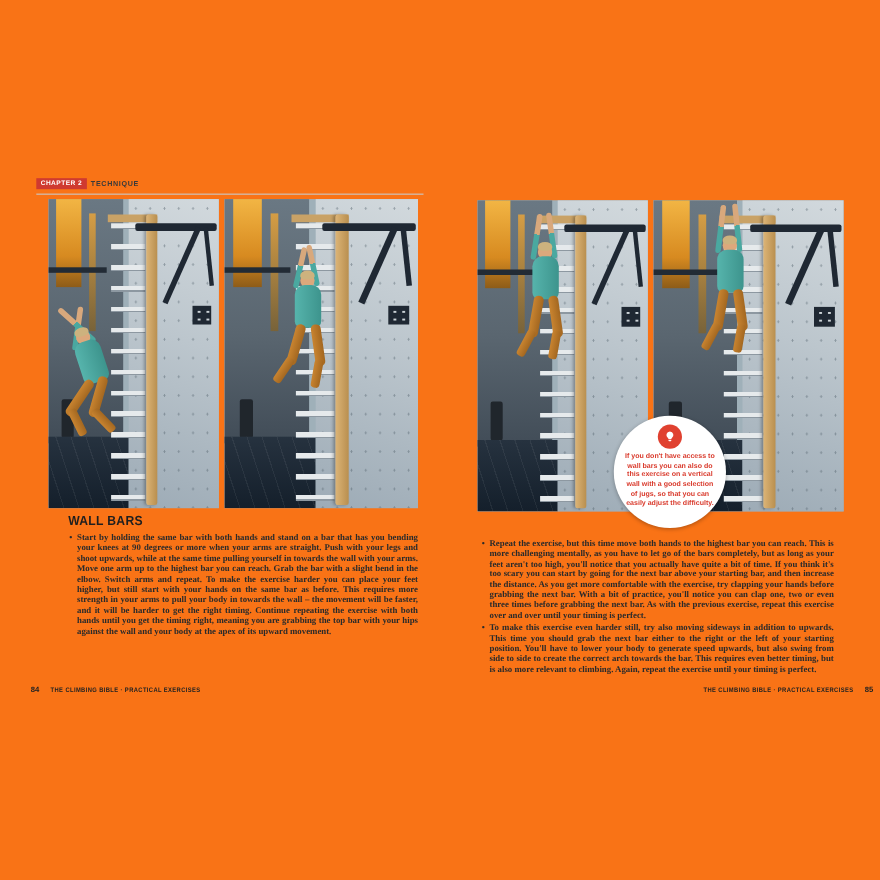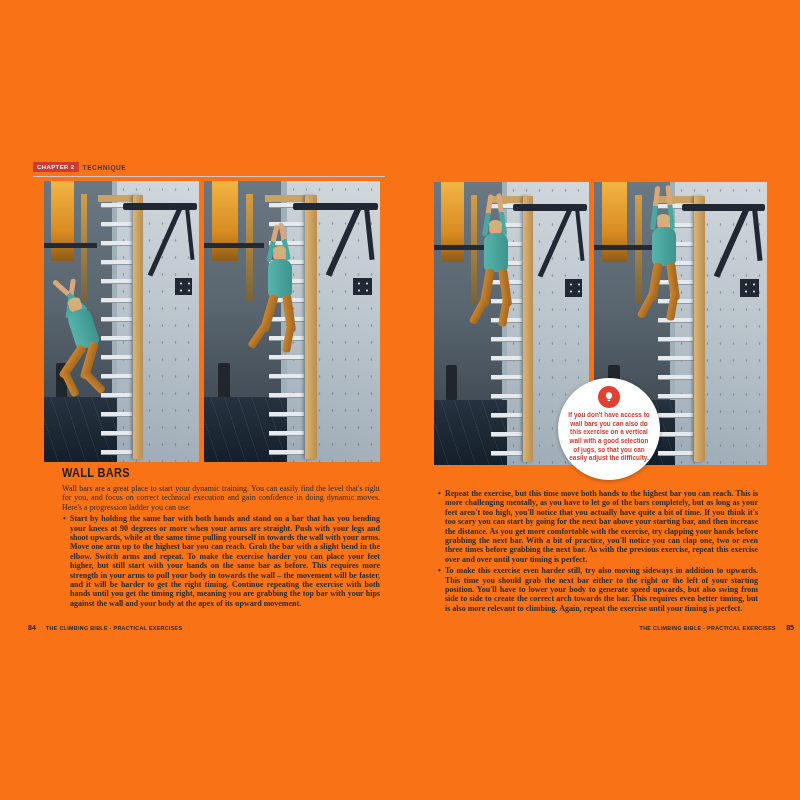--- a/index.html
+++ b/index.html
@@ -264,21 +264,20 @@
     <div class="tip-icon">
       <svg width="14" height="14" viewBox="0 0 24 24" aria-hidden="true">
         <path fill="#ffffff" d="M12 4a5.5 5.5 0 0 0-3.1 10c.55.4.9 1 .9 1.65V16h4.4v-.35c0-.65.35-1.25.9-1.65A5.5 5.5 0 0 0 12 4zm-2.2 13.2h4.4v.9c0 .5-.4.9-.9.9h-2.6c-.5 0-.9-.4-.9-.9v-.9z"></path>
       </svg>
     </div>
     <div class="tip-text">If you don't have access to wall bars you can also do this exercise on a vertical wall with a good selection of jugs, so that you can easily adjust the difficulty.</div>
   </div>
 
   <div class="section-left">
     <h2 class="section-title">WALL BARS</h2>
-    <p class="body-text">Wall bars are a great place to start your dynamic training. You can easily find the level that's right for you, and focus on correct technical execution and gain confidence in doing dynamic moves. Here's a progression ladder you can use:</p>
     <ul class="bullets">
       <li>Start by holding the same bar with both hands and stand on a bar that has you bending your knees at 90 degrees or more when your arms are straight. Push with your legs and shoot upwards, while at the same time pulling yourself in towards the wall with your arms. Move one arm up to the highest bar you can reach. Grab the bar with a slight bend in the elbow. Switch arms and repeat. To make the exercise harder you can place your feet higher, but still start with your hands on the same bar as before. This requires more strength in your arms to pull your body in towards the wall – the movement will be faster, and it will be harder to get the right timing. Continue repeating the exercise with both hands until you get the timing right, meaning you are grabbing the top bar with your hips against the wall and your body at the apex of its upward movement.</li>
     </ul>
   </div>
 
   <div class="section-right">
     <ul class="bullets">
       <li>Repeat the exercise, but this time move both hands to the highest bar you can reach. This is more challenging mentally, as you have to let go of the bars completely, but as long as your feet aren't too high, you'll notice that you actually have quite a bit of time. If you think it's too scary you can start by going for the next bar above your starting bar, and then increase the distance. As you get more comfortable with the exercise, try clapping your hands before grabbing the next bar. With a bit of practice, you'll notice you can clap one, two or even three times before grabbing the next bar. As with the previous exercise, repeat this exercise over and over until your timing is perfect.</li>
       <li>To make this exercise even harder still, try also moving sideways in addition to upwards. This time you should grab the next bar either to the right or the left of your starting position. You'll have to lower your body to generate speed upwards, but also swing from side to side to create the correct arch towards the bar. This requires even better timing, but is also more relevant to climbing. Again, repeat the exercise until your timing is perfect.</li>
     </ul>

